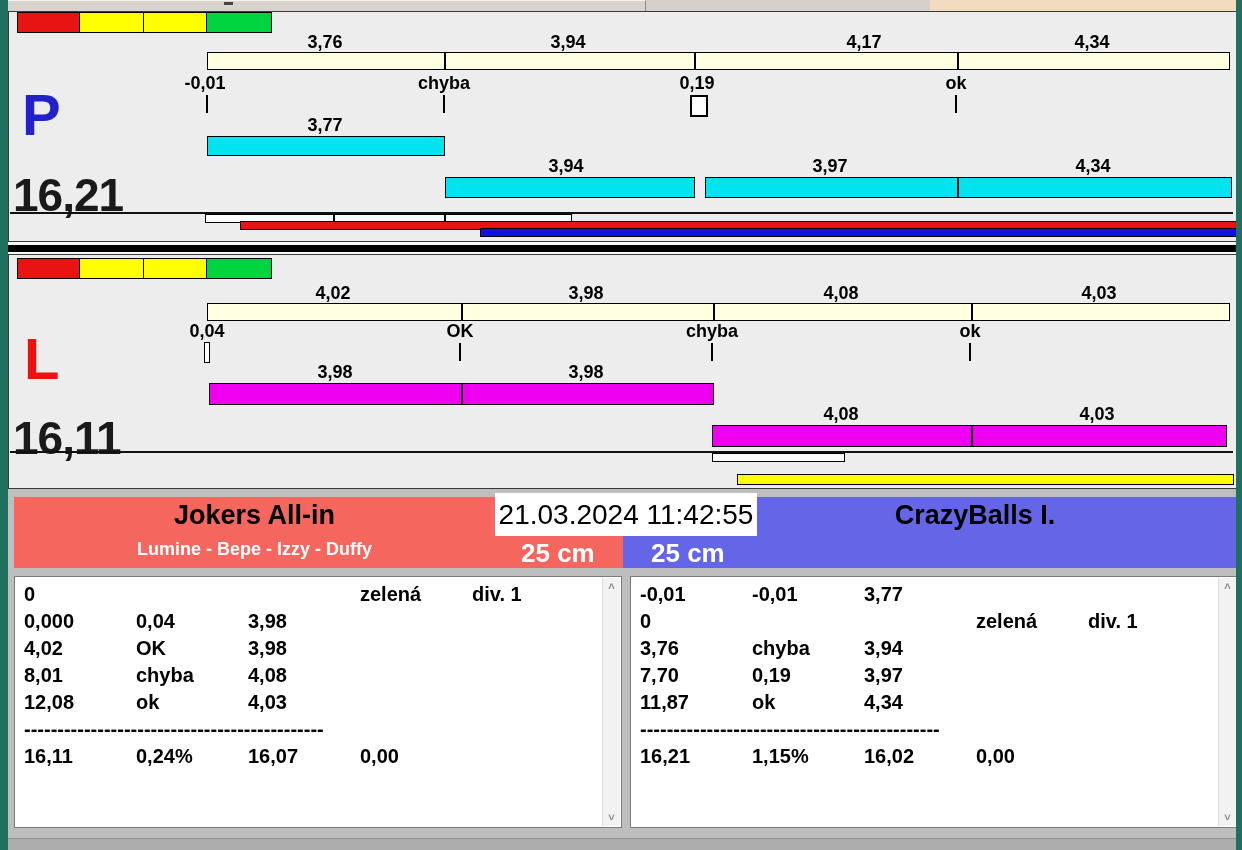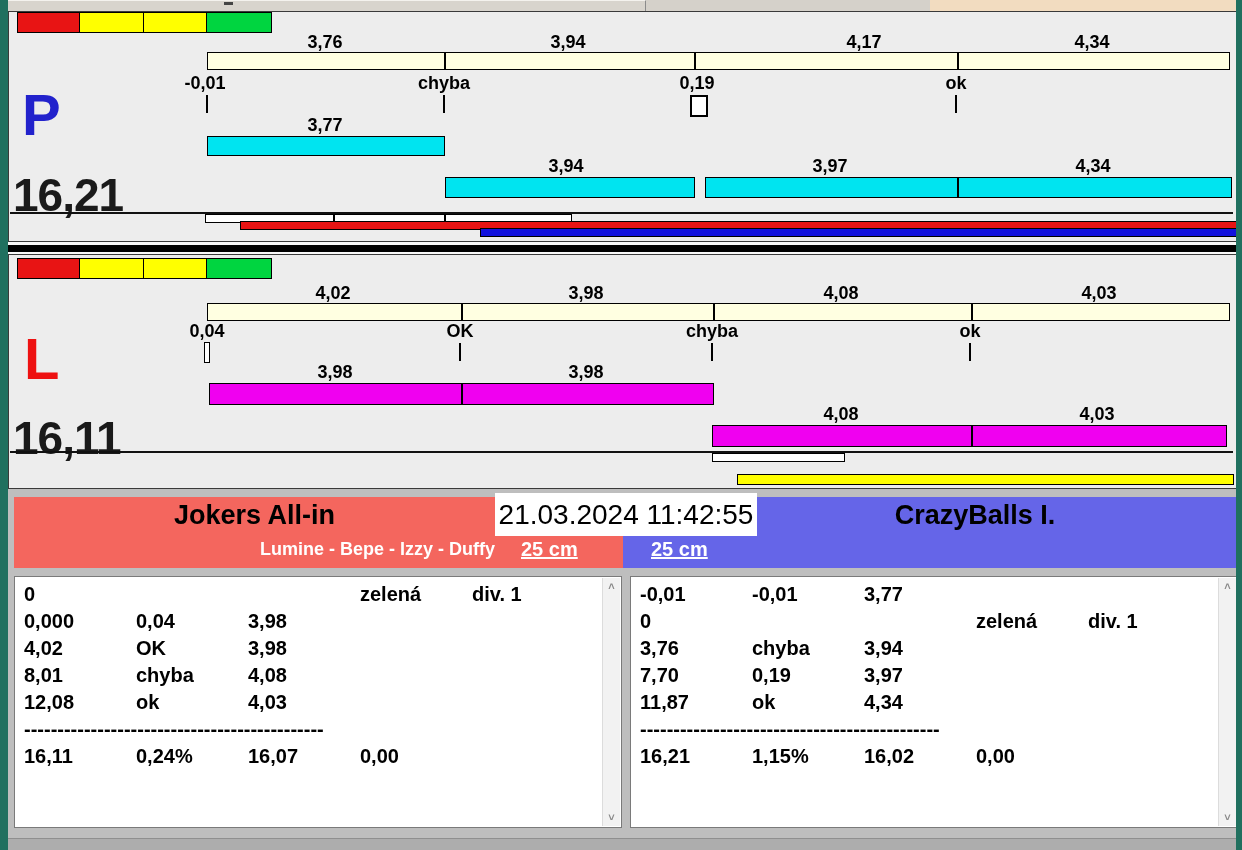--- a/index.html
+++ b/index.html
@@ -39,21 +39,21 @@
   .slim-box{position:absolute;width:4px;height:19px;background:#fff;border:1px solid #000;}
   .hline{position:absolute;left:10px;width:1223px;height:2px;background:#111;}
   .track{position:absolute;background:#fff;border:1px solid #000;display:flex;}
   .track>div{flex:none;height:100%;box-sizing:border-box;}
   .track>div+div{border-left:2px solid #000;}
   .stripbar{position:absolute;border:1px solid #000;}
   
   .hdr{position:absolute;top:497px;height:71px;}
   .team-name{position:absolute;top:500px;font-weight:bold;font-size:27px;text-align:center;color:#000;}
   .team-players{position:absolute;top:539px;font-weight:bold;font-size:18px;text-align:center;color:#fff;}
-  .distance{position:absolute;top:538px;font-weight:bold;font-size:20px;color:#fff;white-space:nowrap;text-decoration:underline;}
+  .distance{position:absolute;top:538px;font-weight:bold;font-size:26px;color:#fff;white-space:nowrap;}
   .stamp{position:absolute;left:495px;top:493px;width:262px;height:43px;background:#fff;
          font-size:28px;line-height:43px;text-align:center;white-space:nowrap;}
   .scorebox{position:absolute;top:576px;width:606px;height:250px;background:#fff;border:1px solid #7a7a7a;
             font-weight:bold;font-size:20px;}
   .score-rows{position:absolute;left:9px;top:4px;right:22px;}
   .score-line{display:flex;height:27px;line-height:27px;}
   .score-cell{flex:none;width:112px;white-space:nowrap;}
   .sbar{position:absolute;top:1px;bottom:1px;right:1px;width:17px;background:#F2F2F2;border-left:1px solid #DCDCDC;}
   .sbtn{position:absolute;left:0;width:17px;height:17px;color:#8a8a8a;font-size:11px;line-height:17px;text-align:center;}
 </style>
@@ -178,21 +178,21 @@
   <div class="hline" style="top:451px;"></div>
   <div class="track" style="left:712px;top:453px;width:131px;height:7px;"></div>
   <div class="stripbar" style="left:737px;top:474px;width:495px;height:9px;background:#FFFF00;"></div>
 
   <div class="hdr" style="left:14px;width:609px;background:#F4665E;"></div>
   <div class="hdr" style="left:623px;width:613px;background:#6565E8;"></div>
 
   <div class="team-name" style="left:14px;width:481px;">Jokers All-in</div>
   <div class="team-name" style="left:757px;width:436px;">CrazyBalls I.</div>
 
-  <div class="team-players" style="left:14px;width:481px;text-align:right;">Lumine - Bepe - Izzy - Duffy</div>
+  <div class="team-players" style="left:14px;width:481px;">Lumine - Bepe - Izzy - Duffy</div>
 
   <div class="distance" style="left:521px;">25 cm</div>
   <div class="distance" style="left:651px;">25 cm</div>
 
   <div class="stamp">21.03.2024 11:42:55</div>
 
   <div class="scorebox" style="left:14px;">
     <div class="score-rows">
         <div class="score-line">
           <span class="score-cell">0</span>

